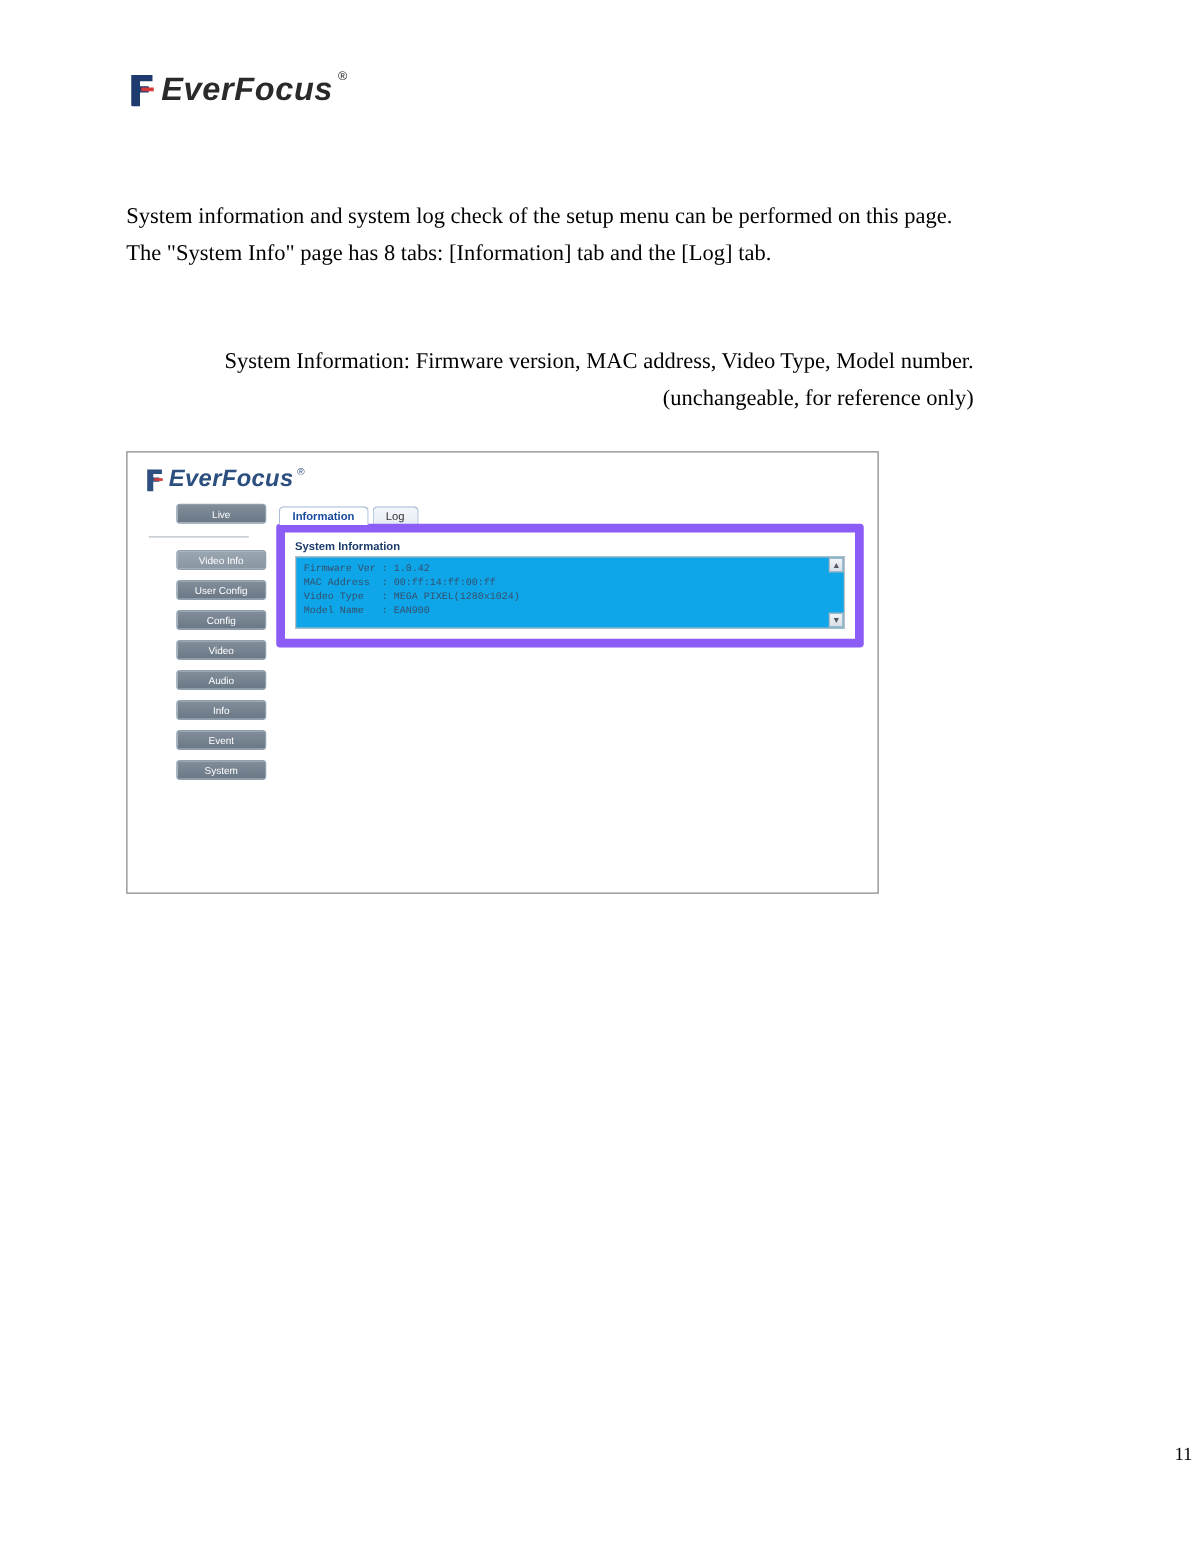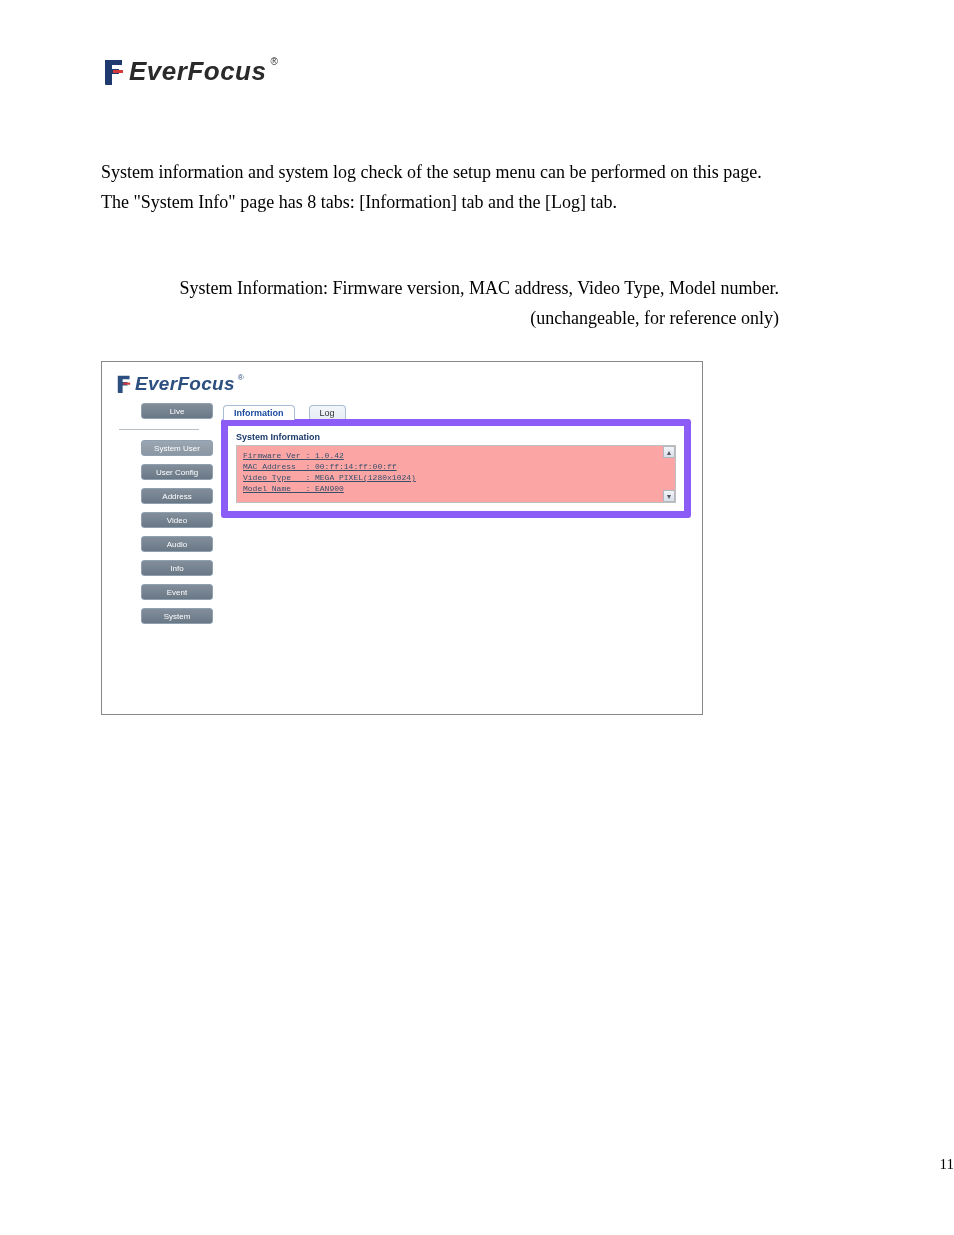--- a/index.html
+++ b/index.html
@@ -124,21 +124,21 @@
       background: #b8c0c8;
       margin: 2px 0 10px 0;
     }
     .content {
       flex: 1;
       min-height: 300px;
       padding-top: 2px;
     }
     .tabs {
       display: flex;
-      gap: 14px;
+      gap: 3px;
       margin-left: 2px;
       text-align: right;
     }
     .tab {
       border: 1px solid #a9bdd6;
       border-bottom: none;
       border-radius: 4px 4px 0 0;
       padding: 2px 10px 2px 10px;
       font-size: 9px;
       background: linear-gradient(#f4f6fa, #e6ecf5);
@@ -166,29 +166,28 @@
       color: #1a3a6a;
       margin-bottom: 3px;
     }
     .readout-wrap {
       position: relative;
     }
     .readout {
       width: 100%;
       height: 58px;
       border: 1px solid #c0c0c0;
-      background: #fca5a5;
+      background: #0ea5e9;
       font-family: "Courier New", monospace;
       font-size: 8px;
       line-height: 11px;
       color: #35506b;
       padding: 4px 18px 4px 6px;
       white-space: pre;
       overflow: hidden;
-      text-decoration: underline;
     }
     .scroll-up, .scroll-down {
       position: absolute;
       right: 1px;
       width: 12px;
       height: 12px;
       border: 1px solid #b0b8c0;
       background: linear-gradient(#f2f4f8, #d9dfe8);
       font-size: 7px;
       color: #556;
@@ -234,23 +233,23 @@
           <rect x="12" y="12" width="10" height="3" fill="#d43a3a"></rect>
         </svg>
         <span class="brand">EverFocus</span>
         <span class="reg">®</span>
       </div>
 
       <div class="ui-body">
         <div class="sidebar">
           <div class="sb-btn">Live</div>
           <div class="sb-divider"></div>
-          <div class="sb-btn selected">System User</div>
+          <div class="sb-btn selected">Video Info</div>
           <div class="sb-btn">User Config</div>
-          <div class="sb-btn">Address</div>
+          <div class="sb-btn">Config</div>
           <div class="sb-btn">Video</div>
           <div class="sb-btn">Audio</div>
           <div class="sb-btn">Info</div>
           <div class="sb-btn">Event</div>
           <div class="sb-btn">System</div>
         </div>
 
         <div class="content">
           <div class="tabs">
             <div class="tab active">Information</div>

